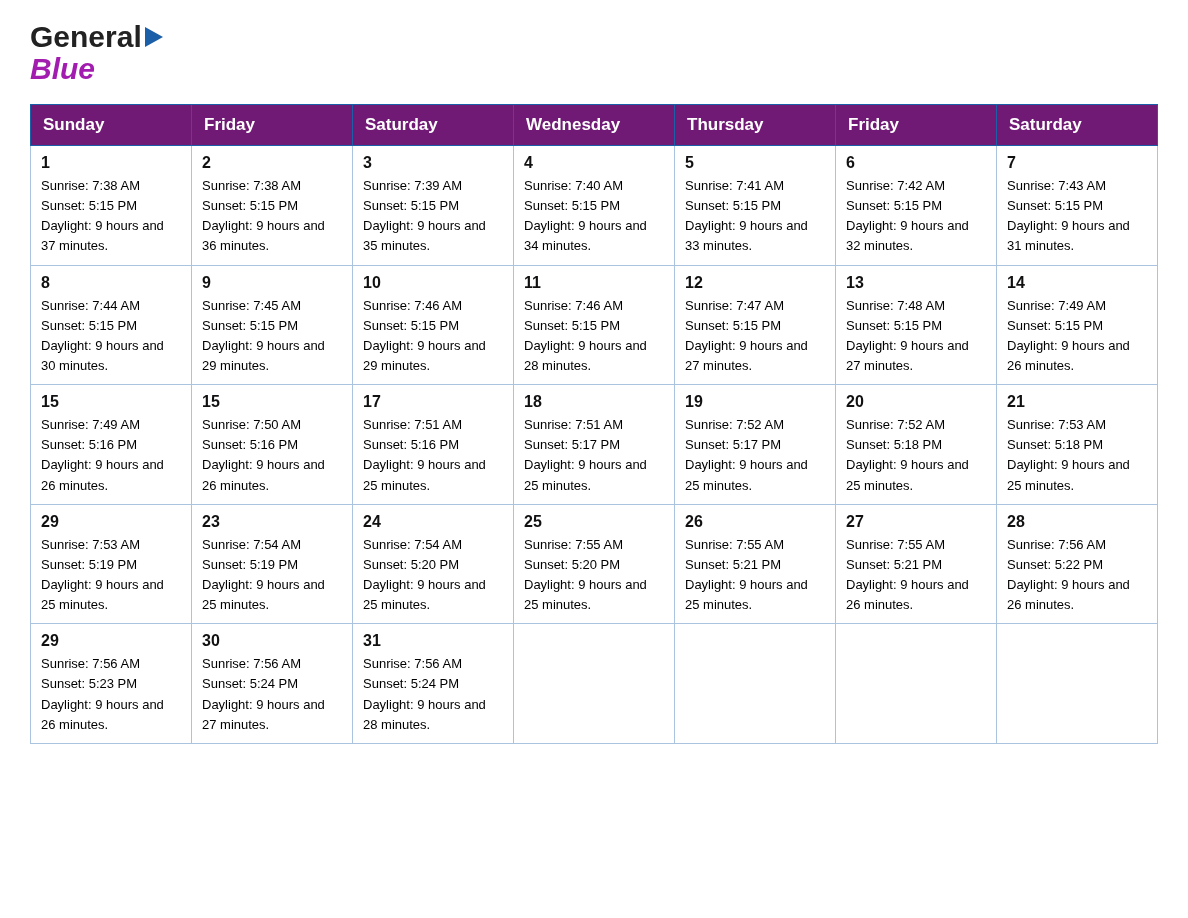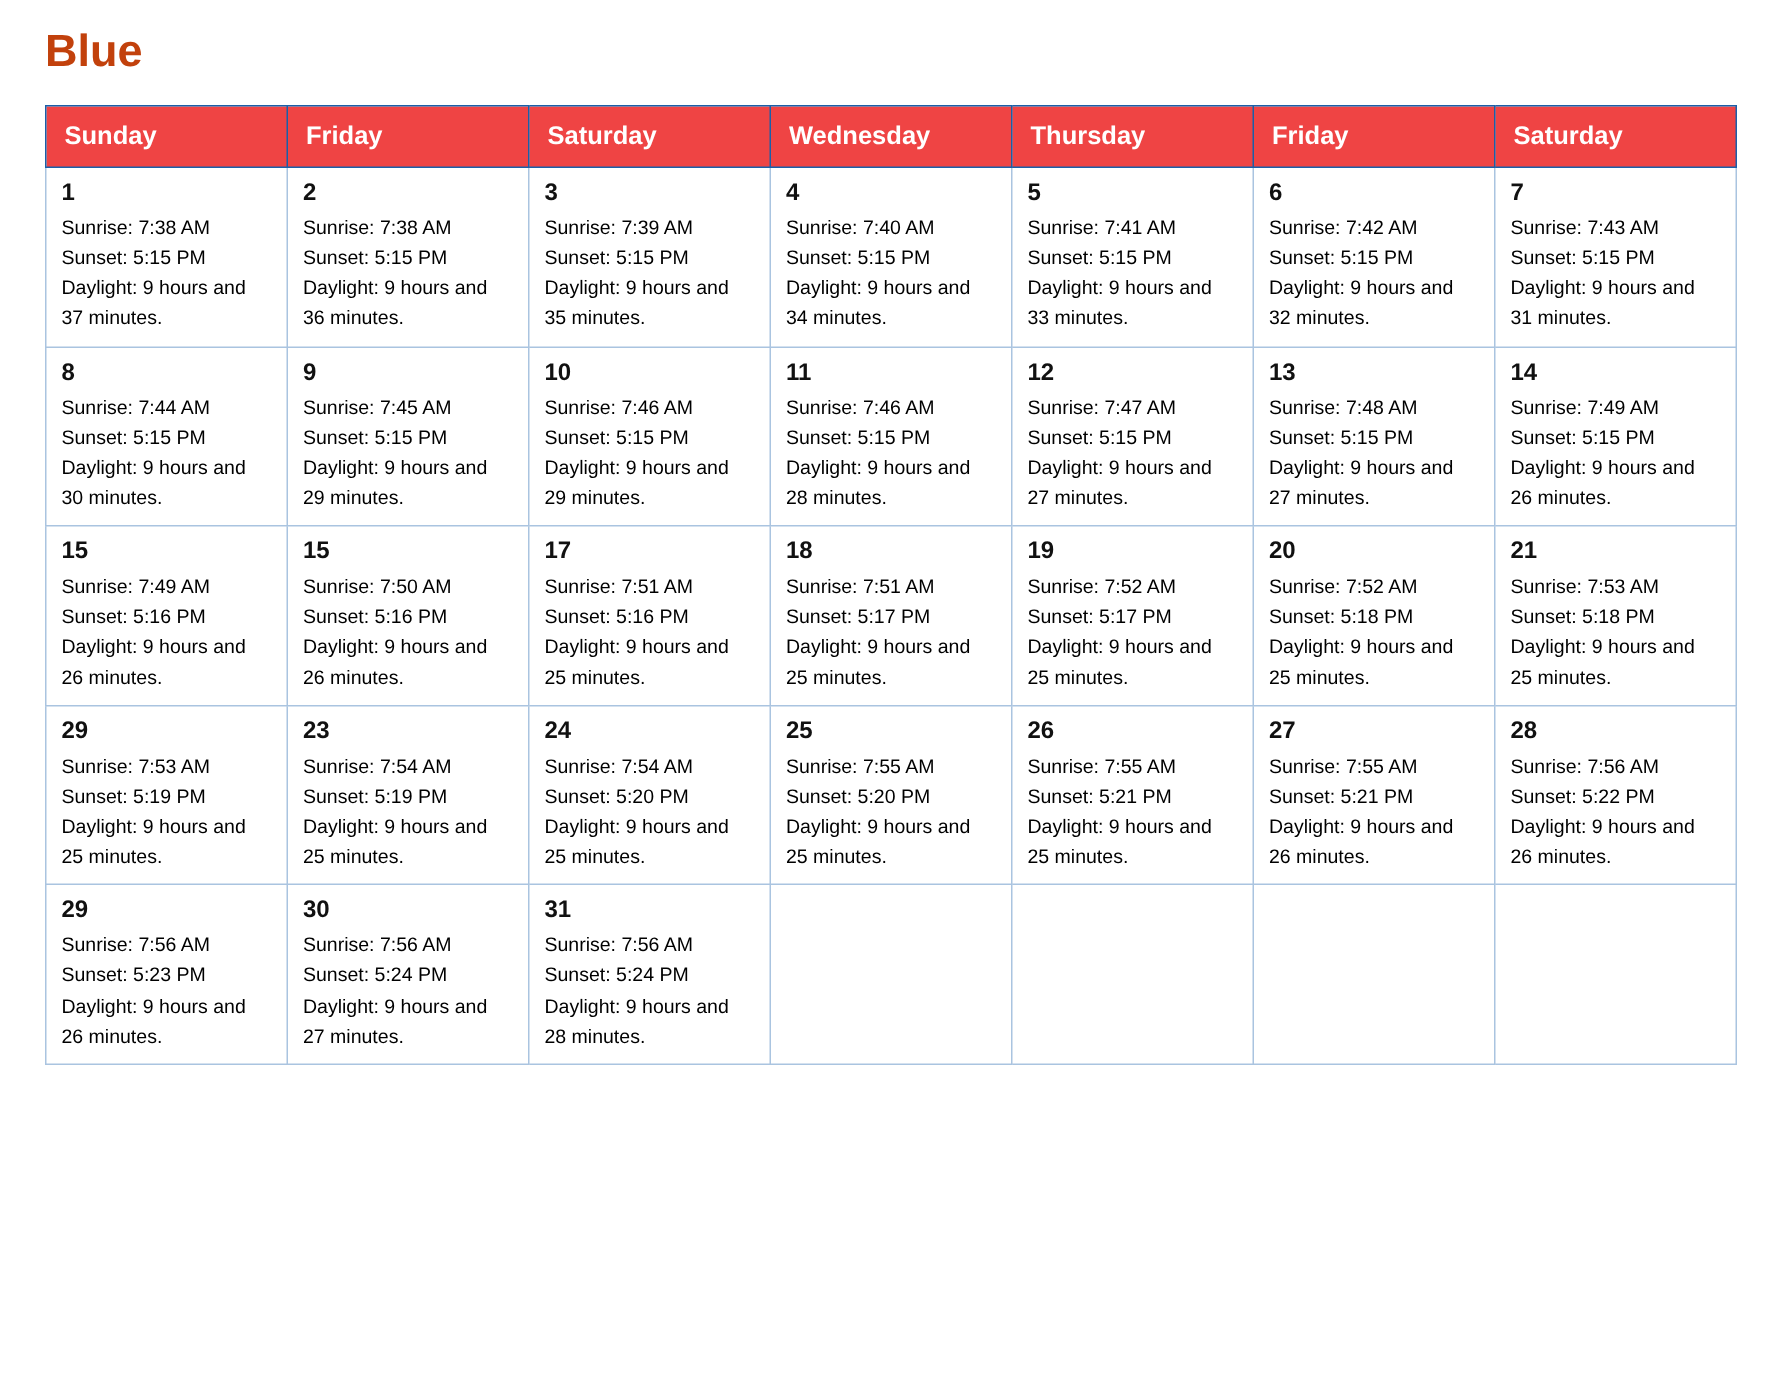--- a/index.html
+++ b/index.html
@@ -42,21 +42,21 @@
       margin-top: 4px;
     }
 
     .calendar-table {
       width: 100%;
       border-collapse: collapse;
       border: 1px solid #aac4e0;
     }
 
     .calendar-table th {
-      background-color: #ef4444;
+      background-color: #701a75;
       color: #fff;
       font-size: 17px;
       font-weight: bold;
       padding: 10px 12px;
       text-align: left;
       border: 1px solid #1a5fa8;
     }
 
     .calendar-table td {
       vertical-align: top;
@@ -102,29 +102,38 @@
     .logo-arrow {
       display: inline-block;
       margin-left: 3px;
       position: relative;
       top: 0px;
     }
 
     .logo-row2 {
       font-size: 30px;
       font-weight: bold;
-      color: #c2410c;
+      color: #a21caf;
       margin-top: -2px;
+      font-style: italic;
     }
   </style>
 </head>
 <body>
 
 <div class="header">
   <div class="logo">
+    <div class="logo-svg">
+      <span class="logo-general">General</span>
+      <span class="logo-arrow">
+        <svg width="18" height="20" viewBox="0 0 18 20" style="display:inline-block;vertical-align:middle;">
+          <polygon points="0,0 18,10 0,20" fill="#1a5fa8"></polygon>
+        </svg>
+      </span>
+    </div>
     <div class="logo-row2">Blue</div>
   </div>
   <div class="title-block">
     <div class="month-title"></div>
     <div class="location-title"></div>
   </div>
 </div>
 
 <table class="calendar-table">
   <thead>

